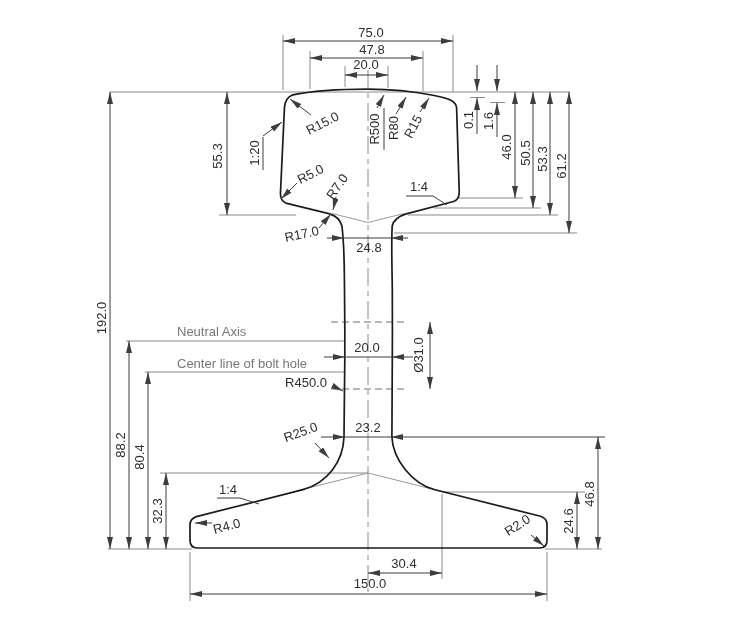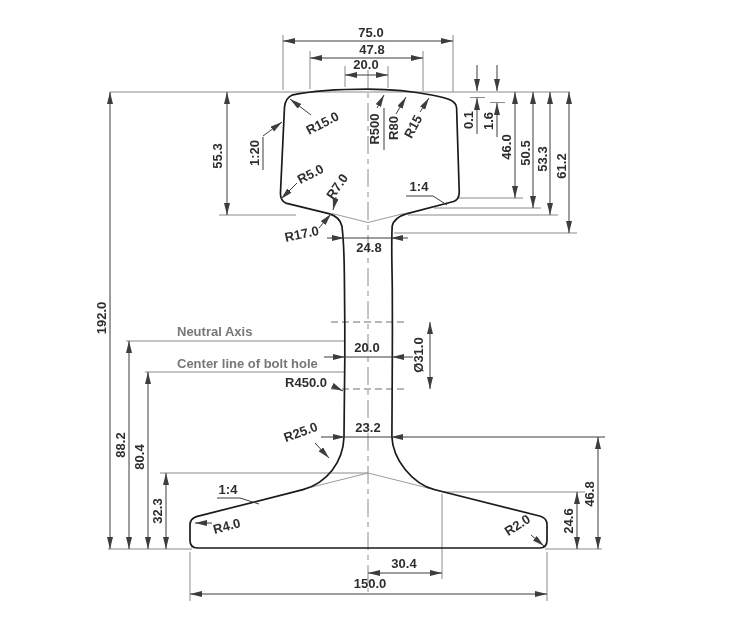--- a/index.html
+++ b/index.html
@@ -1,17 +1,17 @@
 <!DOCTYPE html>
 <html><head>
 <meta charset="utf-8">
 <style>
   html,body{margin:0;padding:0;background:#ffffff;}
   .sheet{position:relative;width:750px;height:624px;background:#ffffff;overflow:hidden;
-         font-family:"Liberation Sans", sans-serif;font-weight:bold;}
+         font-family:"Liberation Sans", sans-serif;}
   svg{position:absolute;left:0;top:0;}
   svg text{font-family:"Liberation Sans", sans-serif;font-size:13px;fill:#2e2e2e;}
   .profile{fill:none;stroke:#1b1b1b;stroke-width:1.7;stroke-linejoin:round;}
   .ext{stroke:#8a8a8a;stroke-width:1;fill:none;}
   .thin{stroke:#9a9a9a;stroke-width:1;fill:none;}
   .dim{stroke:#3d3d3d;stroke-width:1;fill:none;}
   .cl{stroke:#8a8a8a;stroke-width:1;fill:none;stroke-dasharray:18 5 5 5;}
   .hdash{stroke:#6f6f6f;stroke-width:1;fill:none;stroke-dasharray:7 4;}
   .note{fill:#777777;}
 </style>

